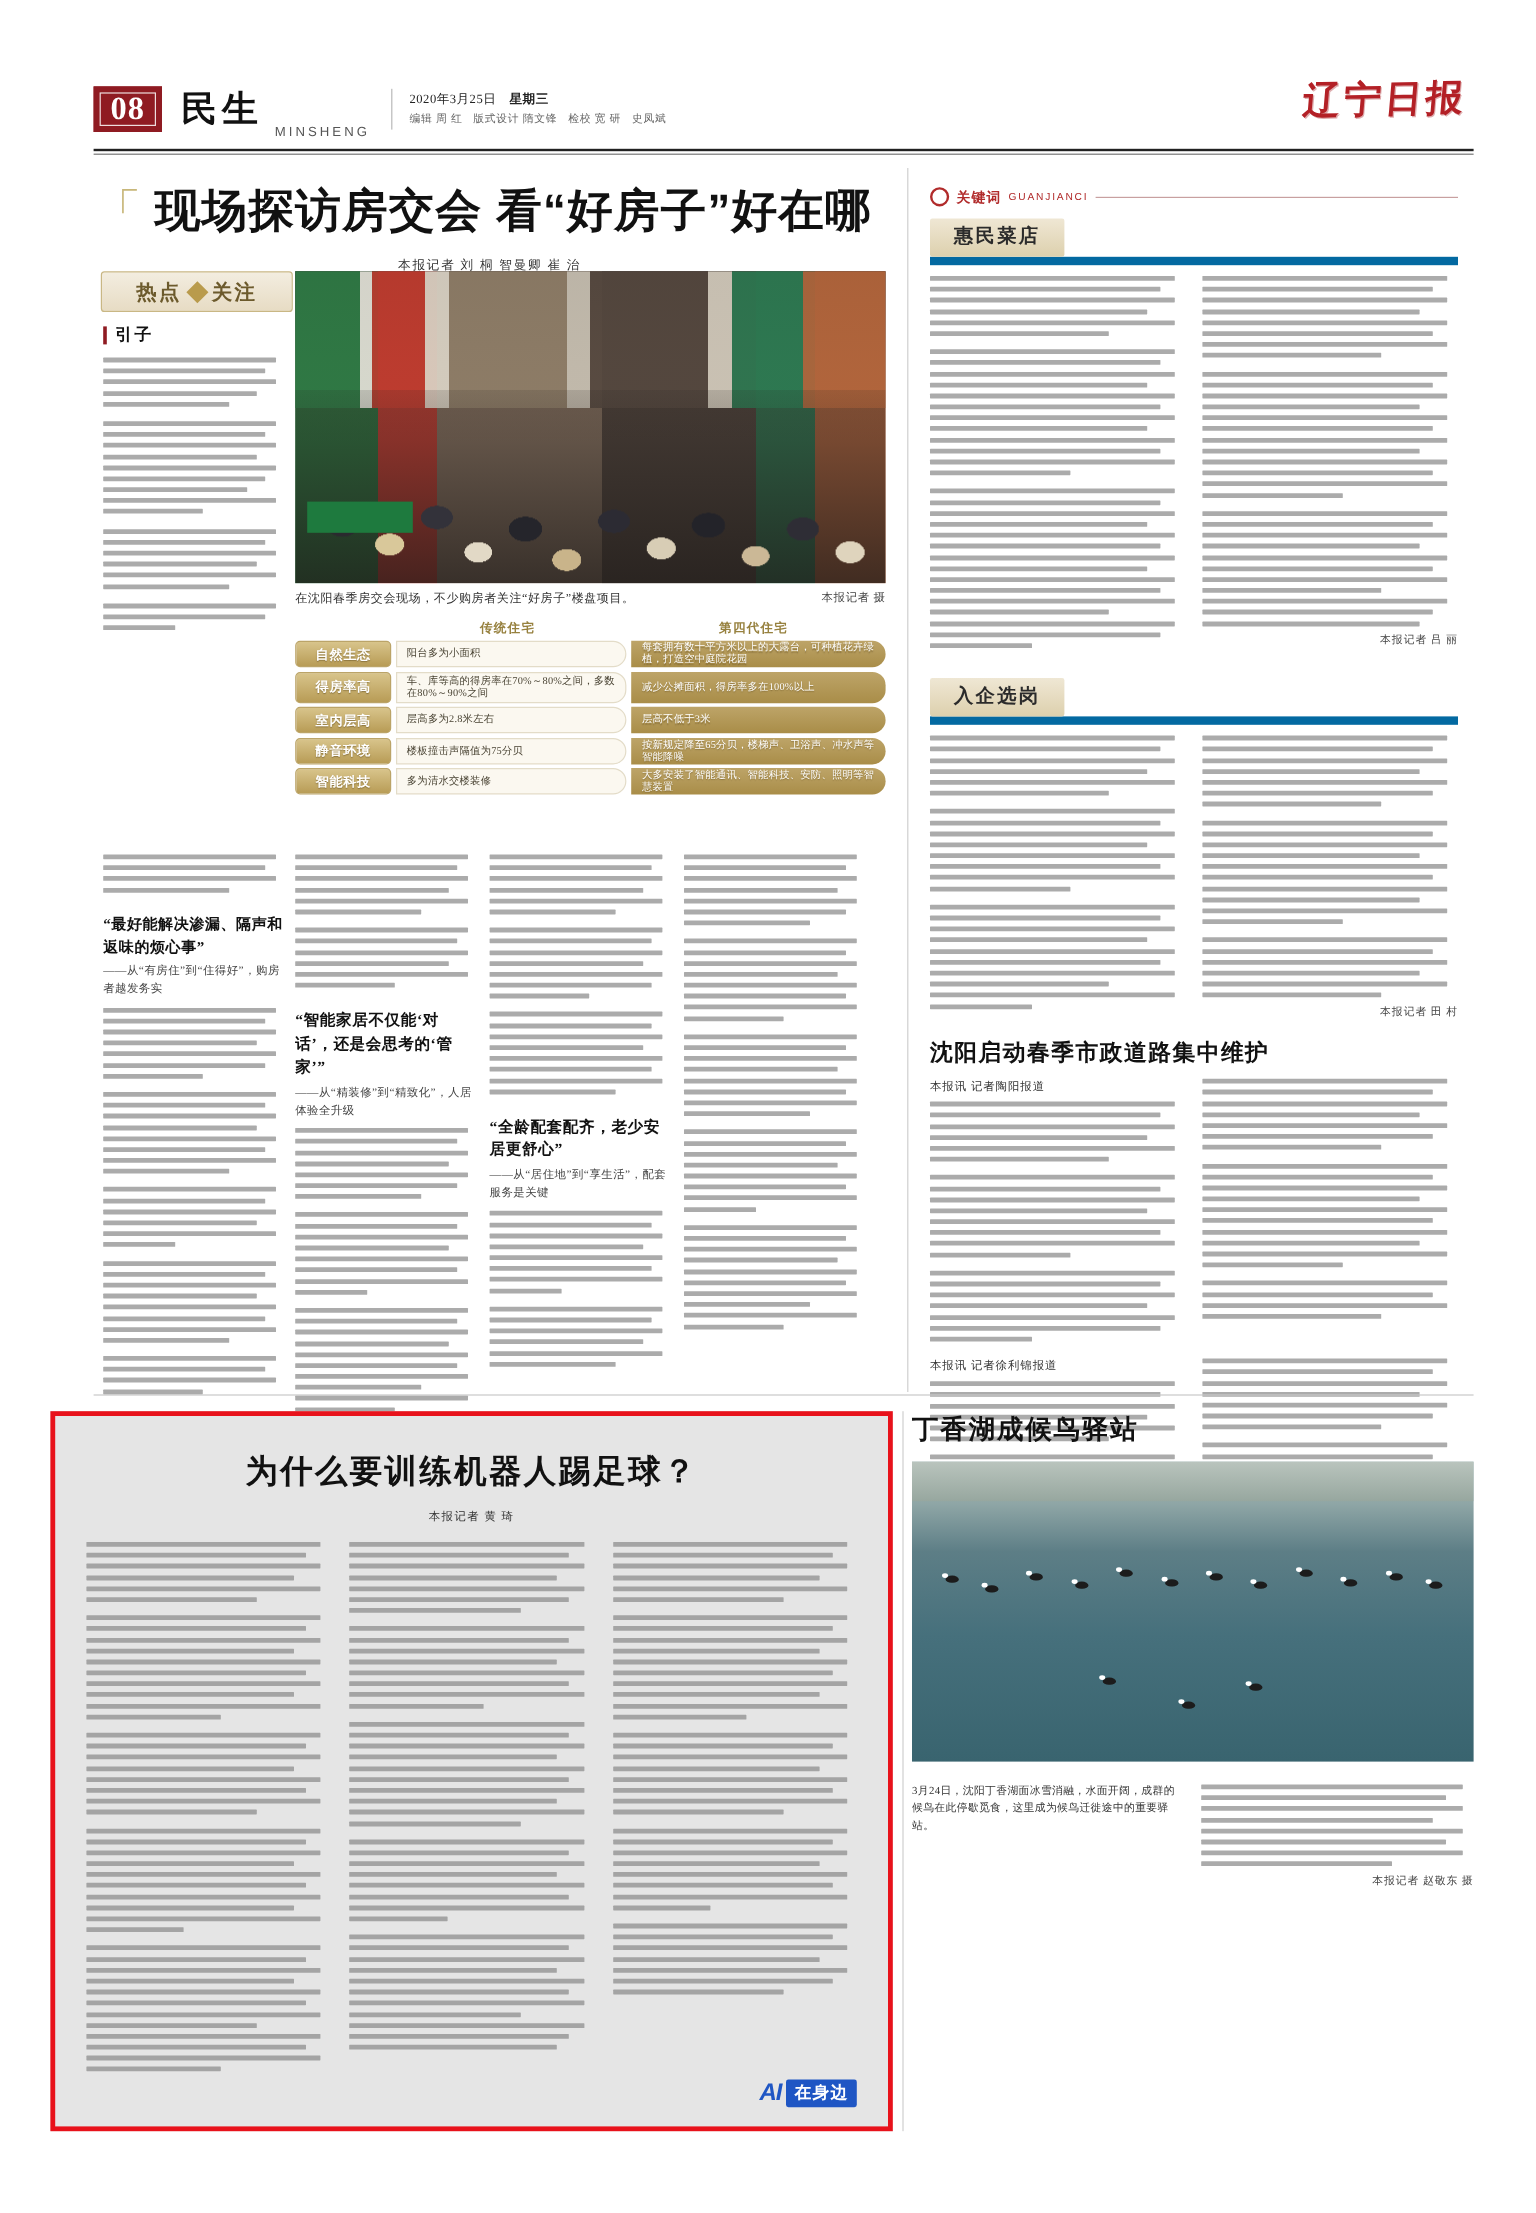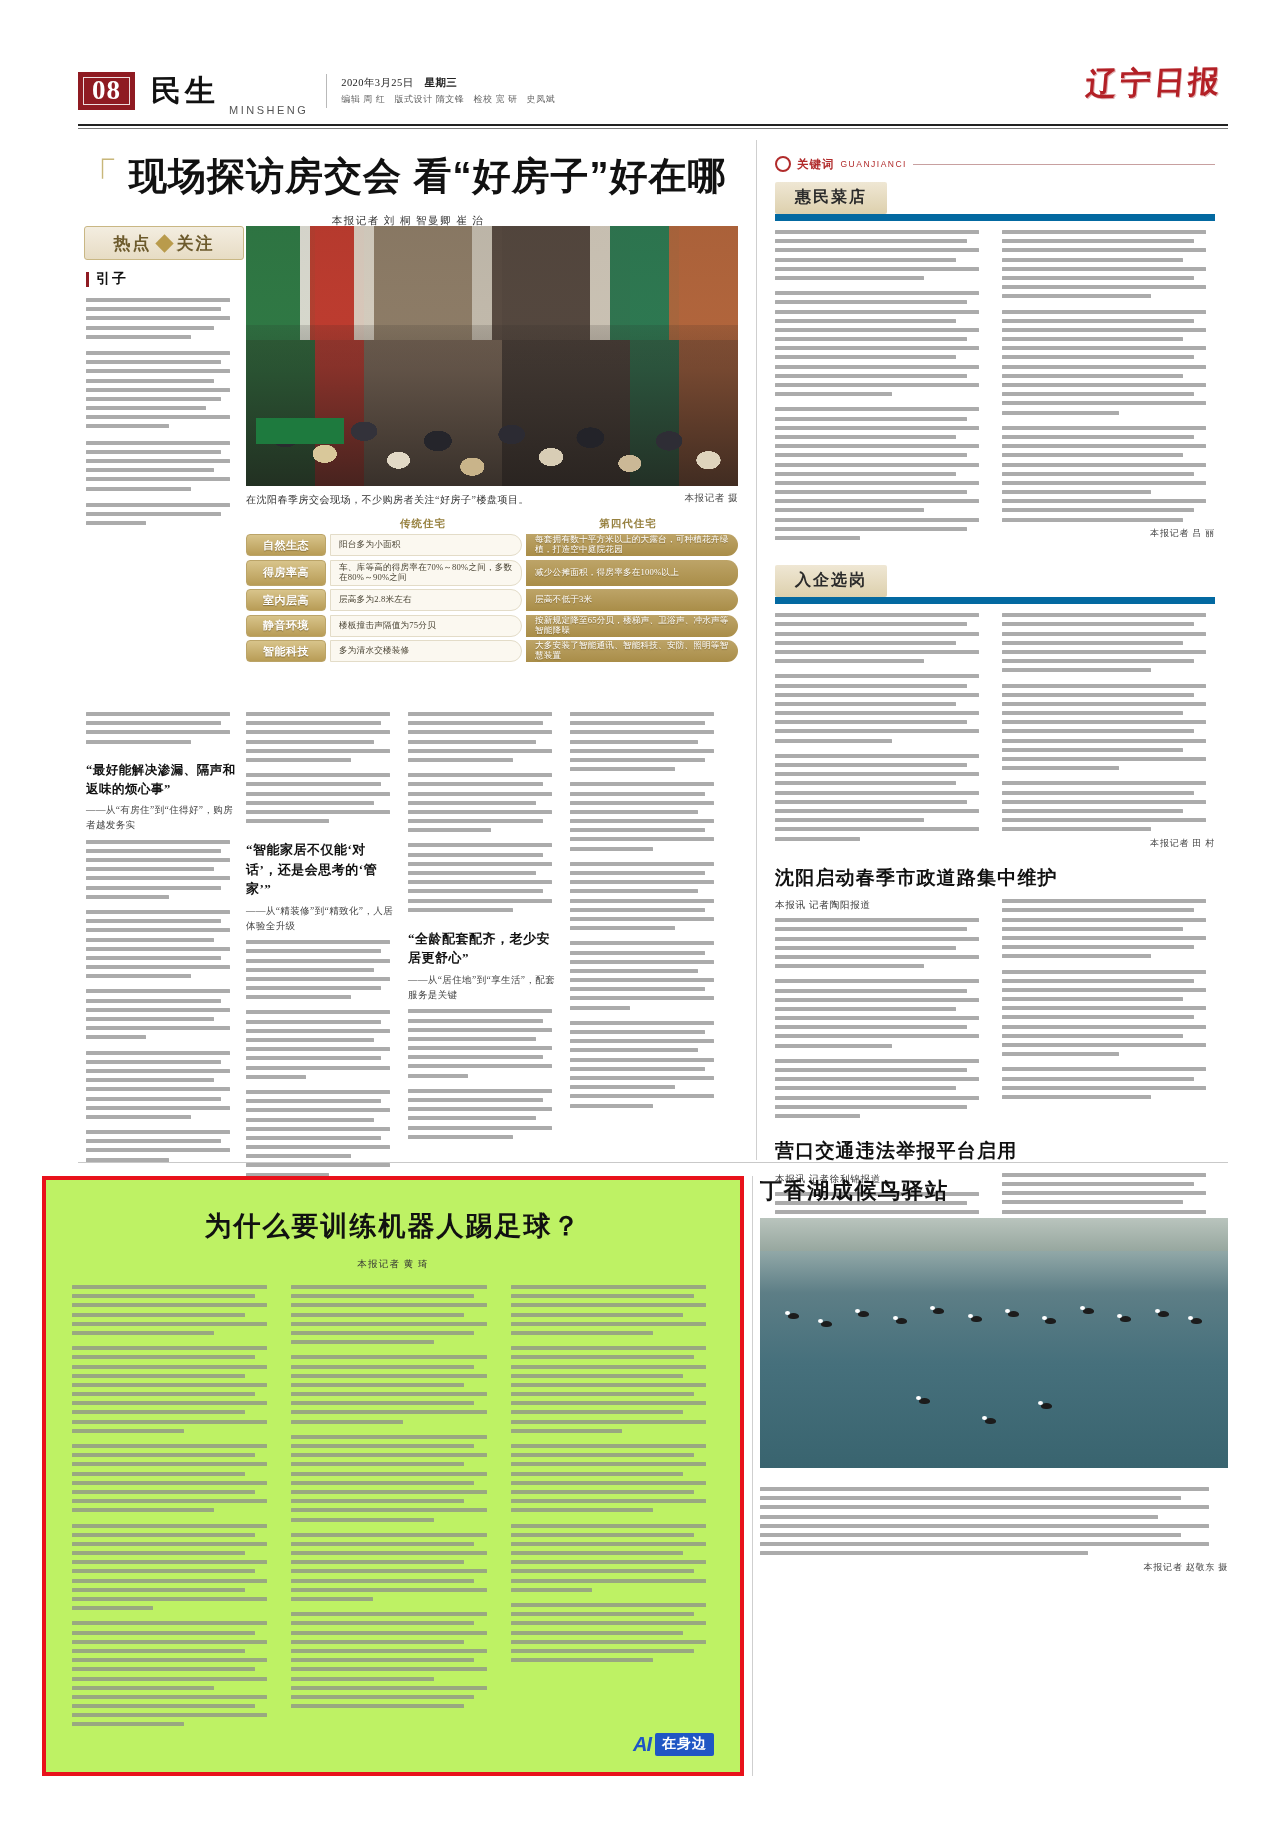--- a/index.html
+++ b/index.html
@@ -234,21 +234,21 @@
     font-size:19px; font-weight:bold; letter-spacing:1.2px; color:#111;
     margin:16px 0 8px 0; line-height:1.3;
     font-family:"Liberation Sans", sans-serif;
   }
   .news-sub{ font-size:9.5px; color:#333; letter-spacing:.8px; margin-bottom:6px; }
   .sig{ text-align:right; font-size:9px; color:#444; letter-spacing:.8px; margin-top:5px; }
 
   
   .redbox{
     position:absolute; left:42px; top:1176px; width:702px; height:600px;
-    border:4px solid #e8121b; background:#bef264;
+    border:4px solid #e8121b; background:#e5e5e5;
   }
   .rb-title{
     text-align:center; font-size:27px; font-weight:bold; letter-spacing:2px;
     color:#111; margin-top:28px; font-family:"Liberation Sans", sans-serif;
   }
   .rb-byline{ text-align:center; font-size:9.5px; color:#333; letter-spacing:1.2px; margin-top:14px; }
   .rb-cols{ display:flex; gap:16px; padding:14px 26px 0 26px; }
   .rb-cols > div{ flex:1; }
   .ai-badge{
     position:absolute; right:26px; bottom:16px;
@@ -805,21 +805,20 @@
           <div class="ln s96"></div>
             <div class="ln s55"></div>
           <div style="height:6px"></div>
           <div class="ln s96"></div>
             <div class="ln s90"></div>
             <div class="ln s96"></div>
             <div class="ln s70"></div>
         </div>
       </div>
 
-      <div class="news-head">营口交通违法举报平台启用</div>
       <div class="twocol">
         <div>
           <div class="news-sub">本报讯  记者徐利锦报道</div>
           <div class="ln s96"></div>
             <div class="ln s90"></div>
             <div class="ln s96"></div>
             <div class="ln s85"></div>
           <div class="ln s96"></div>
             <div class="ln s70"></div>
           <div style="height:6px"></div>
@@ -1045,20 +1044,23 @@
       <div class="bird" style="left:69%; top:36%;"></div>
       <div class="bird" style="left:77%; top:39%;"></div>
       <div class="bird" style="left:85%; top:37%;"></div>
       <div class="bird" style="left:92%; top:40%;"></div>
       <div class="bird" style="left:34%; top:72%;"></div>
       <div class="bird" style="left:48%; top:80%;"></div>
       <div class="bird" style="left:60%; top:74%;"></div>
     </div>
     <div class="twocol">
       <div>
+        <div class="br-cap">3月24日，沈阳丁香湖面冰雪消融，水面开阔，成群的候鸟在此停歇觅食，这里成为候鸟迁徙途中的重要驿站。</div>
+      </div>
+      <div>
         <div class="ln s96" style="margin-top:10px"></div>
           <div class="ln s90"></div>
           <div class="ln s96"></div>
         <div class="ln s85"></div>
           <div class="ln s96"></div>
           <div class="ln s90"></div>
         <div class="ln s96"></div>
           <div class="ln s70"></div>
         <div class="br-sig">本报记者  赵敬东  摄</div>
       </div>

